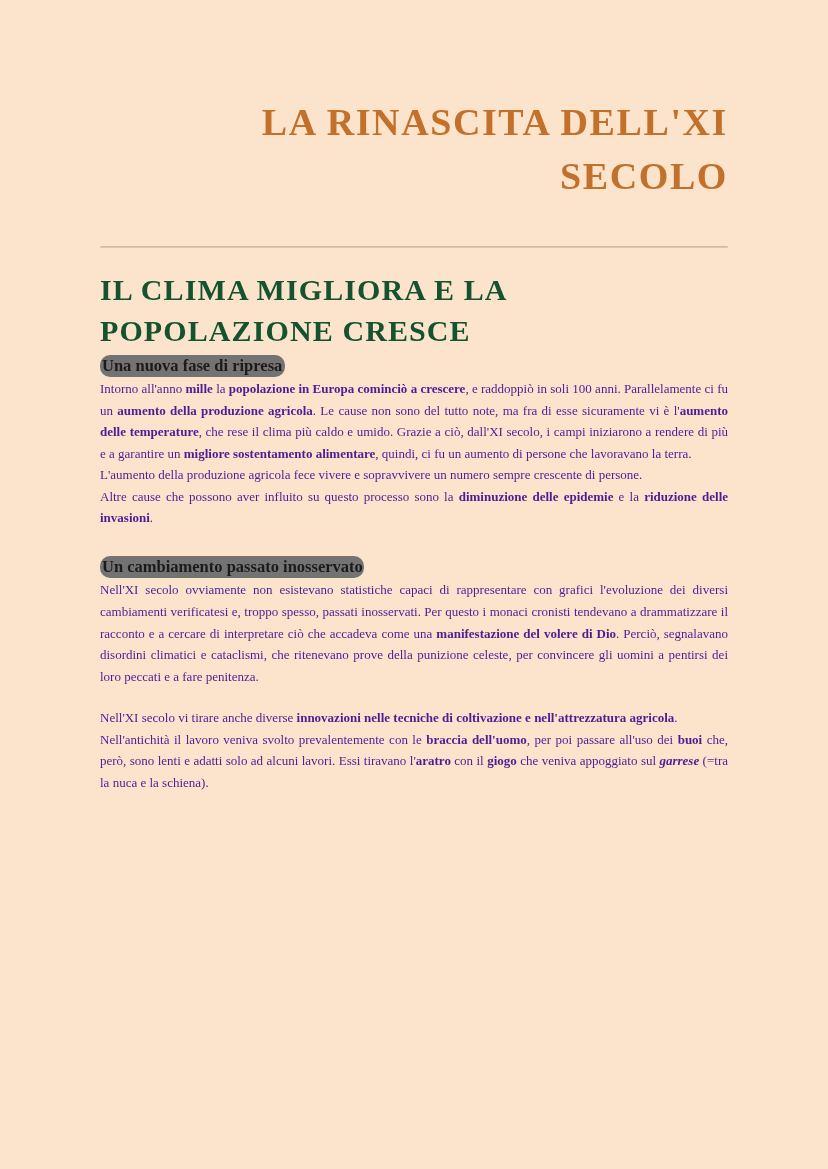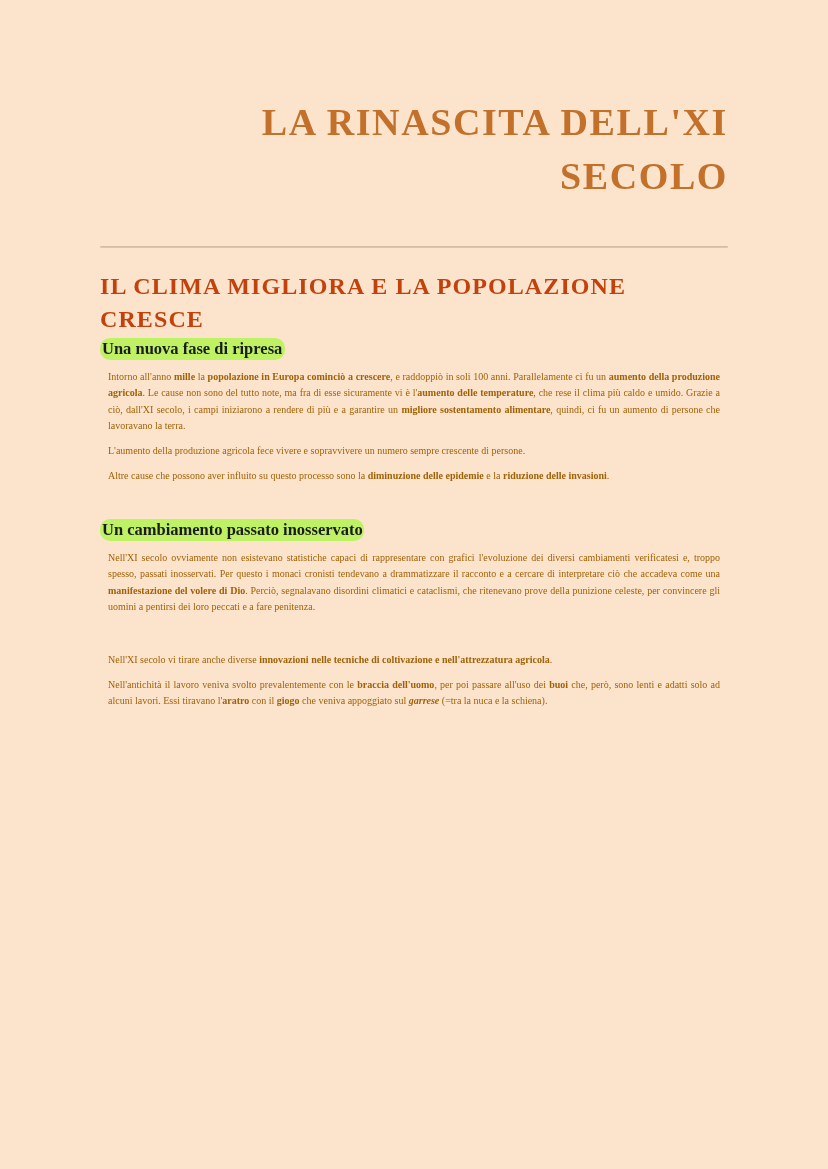--- a/index.html
+++ b/index.html
@@ -46,59 +46,59 @@
     margin-bottom: 22px;
     height: 2px;
     width: 628px;
     background: linear-gradient(to bottom, #D9C3AC 0%, #CBB49B 55%, #F0D9C2 100%);
     border: 0;
     border-radius: 1px;
   }
 
   
   .section-heading {
-    color: #c2410c;
+    color: #14532d;
     font-family: "Liberation Serif", "DejaVu Serif", serif;
-    font-size: 24px;
+    font-size: 30px;
     font-weight: bold;
     letter-spacing: 1.1px;
     line-height: 1.36;
     margin: 0 0 2px 0;
     text-transform: uppercase;
   }
 
   
   .sub-heading-wrap {
     margin: 0 0 1px 0;
     line-height: 1;
   }
   .sub-heading {
     display: inline;
-    background: #bef264;
+    background: #737373;
     color: #1b1b1b;
     font-family: "Liberation Serif", "DejaVu Serif", serif;
     font-size: 16.5px;
     font-weight: bold;
     line-height: 1.42;
     padding: 1px 3px 2px 2px;
     box-decoration-break: clone;
     border-radius: 10px;
     -webkit-box-decoration-break: clone;
   }
   .sub-heading.wide {
     padding-right: 1px;
   }
 
   
   .para {
-    color: #a16207;
+    color: #4c1d95;
     font-family: "Liberation Serif", "DejaVu Serif", serif;
-    font-size: 10px;
+    font-size: 13px;
     line-height: 1.66;
-    margin: 8px;
+    margin: 0;
     text-align: justify;
     text-justify: inter-word;
   }
   .para b, .para strong { font-weight: bold; }
   .bi { font-weight: bold; font-style: italic; }
   .gap-md { height: 20px; }
   .gap-lg { height: 26px; }
 </style>
 </head>
 <body>

